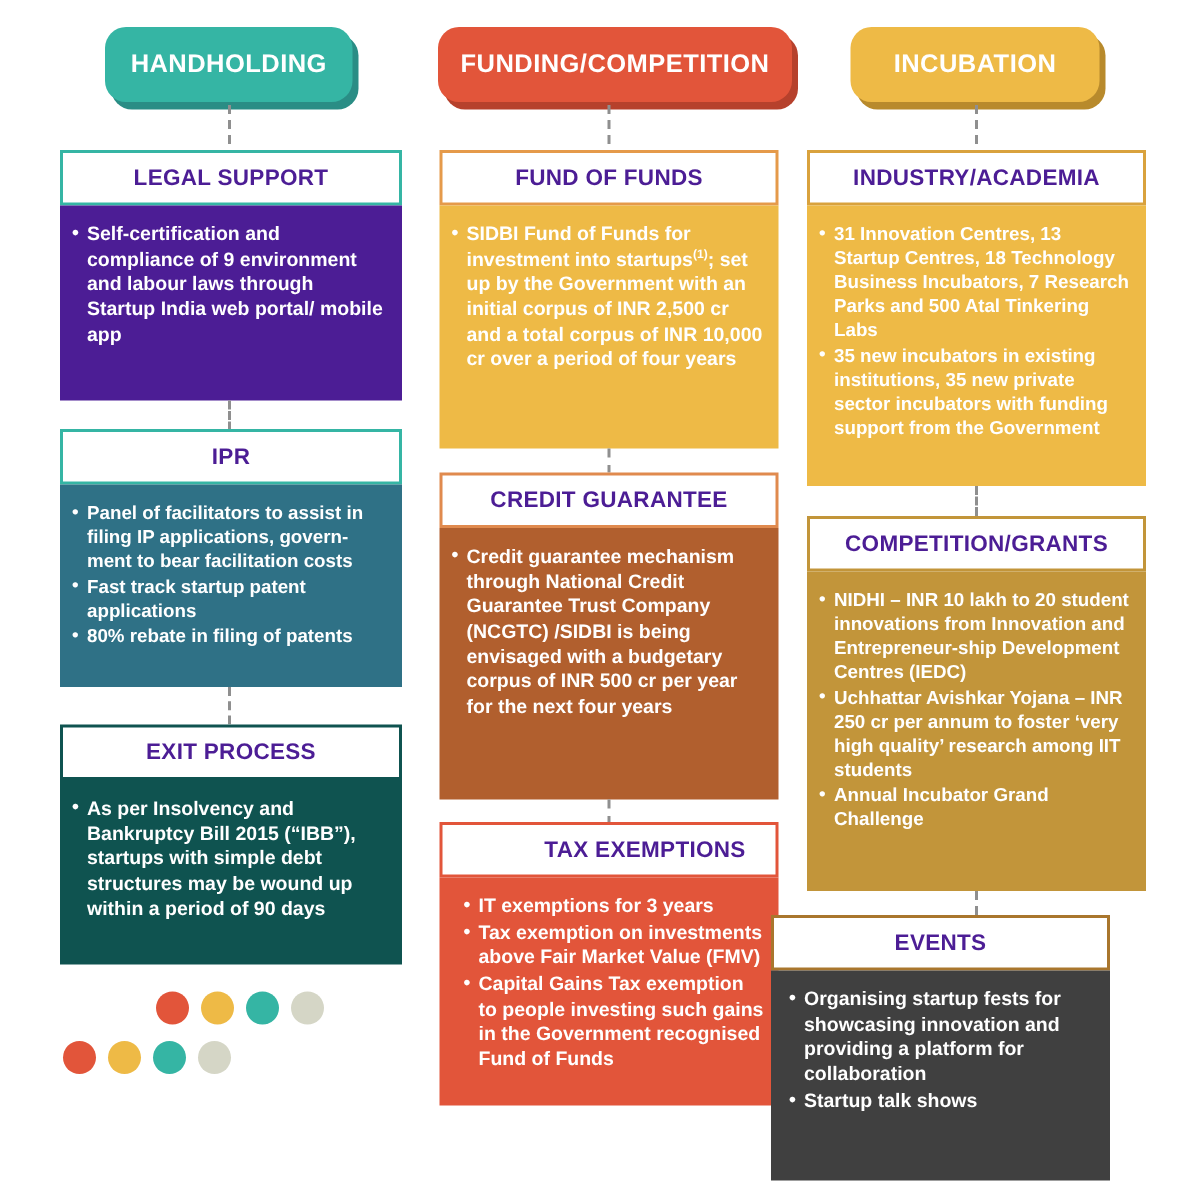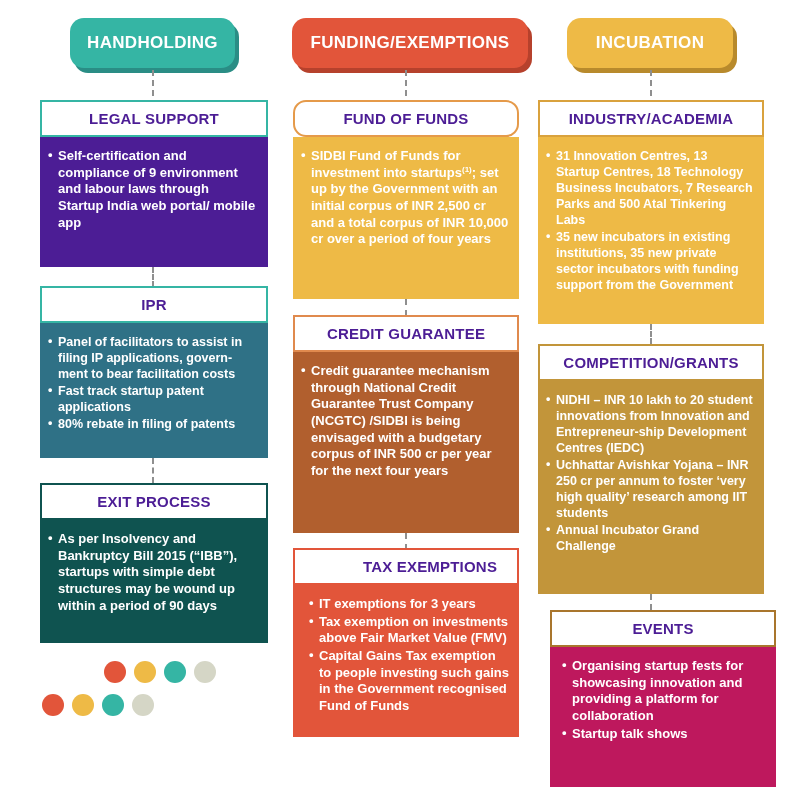--- a/index.html
+++ b/index.html
@@ -145,26 +145,26 @@
       <span>EXIT PROCESS</span>
     </div>
     <div class="card-body fs13" style="background:#0f5350; height:123px;">
       <ul>
         <li>As per Insolvency and Bankruptcy Bill 2015 (“IBB”), startups with simple debt structures may be wound up within a period of 90 days</li>
       </ul>
     </div>
   </div>
 
   <div class="banner" style="left:292px; top:18px; width:236px; height:50px; background:#e2553a; box-shadow:4px 5px 0 0 #b6412c; font-size:17px;">
-    <span class="banner-label">FUNDING/EXEMPTIONS</span>
+    <span class="banner-label">FUNDING/COMPETITION</span>
   </div>
   <div class="connector" style="left:405px; top:70px; height:26px;"></div>
 
   <div class="card" style="left:293px; top:100px; width:226px;">
-    <div class="card-head fs15" style="border-color:#e59a4a;border-radius:13px;">
+    <div class="card-head fs15" style="border-color:#e59a4a;">
       <span>FUND OF FUNDS</span>
     </div>
     <div class="card-body fs13" style="background:#eeba46; height:162px;">
       <ul>
         <li>SIDBI Fund of Funds for investment into startups<sup>(1)</sup>; set up by the Government with an initial corpus of INR 2,500 cr and a total corpus of INR 10,000 cr over a period of four years</li>
       </ul>
     </div>
   </div>
   <div class="connector" style="left:405px; top:299px; height:17px;"></div>
 
@@ -218,25 +218,25 @@
     <div class="card-body fs125" style="background:#c2953a; height:213px;">
       <ul>
         <li>NIDHI – INR 10 lakh to 20 student innovations from Innovation and Entrepreneur-ship Development Centres (IEDC)</li>
         <li>Uchhattar Avishkar Yojana – INR 250 cr per annum to foster ‘very high quality’ research among IIT students</li>
         <li>Annual Incubator Grand Challenge</li>
       </ul>
     </div>
   </div>
   <div class="connector" style="left:650px; top:594px; height:16px;"></div>
 
-  <div class="card" style="left:550px; top:610px; width:226px;">
+  <div class="card" style="left:514px; top:610px; width:226px;">
     <div class="card-head fs15" style="border-color:#a9762d;">
       <span>EVENTS</span>
     </div>
-    <div class="card-body fs13" style="background:#be185d; height:140px;padding-left:12px;">
+    <div class="card-body fs13" style="background:#404040; height:140px;padding-left:12px;">
       <ul>
         <li>Organising startup fests for showcasing innovation and providing a  platform for collaboration</li>
         <li>Startup talk shows</li>
       </ul>
     </div>
   </div>
 
   <div class="dot" style="left:104px; top:661px; width:22px; height:22px; background:#e2553a;"></div>
   <div class="dot" style="left:134px; top:661px; width:22px; height:22px; background:#eeba46;"></div>
   <div class="dot" style="left:164px; top:661px; width:22px; height:22px; background:#35b5a4;"></div>

